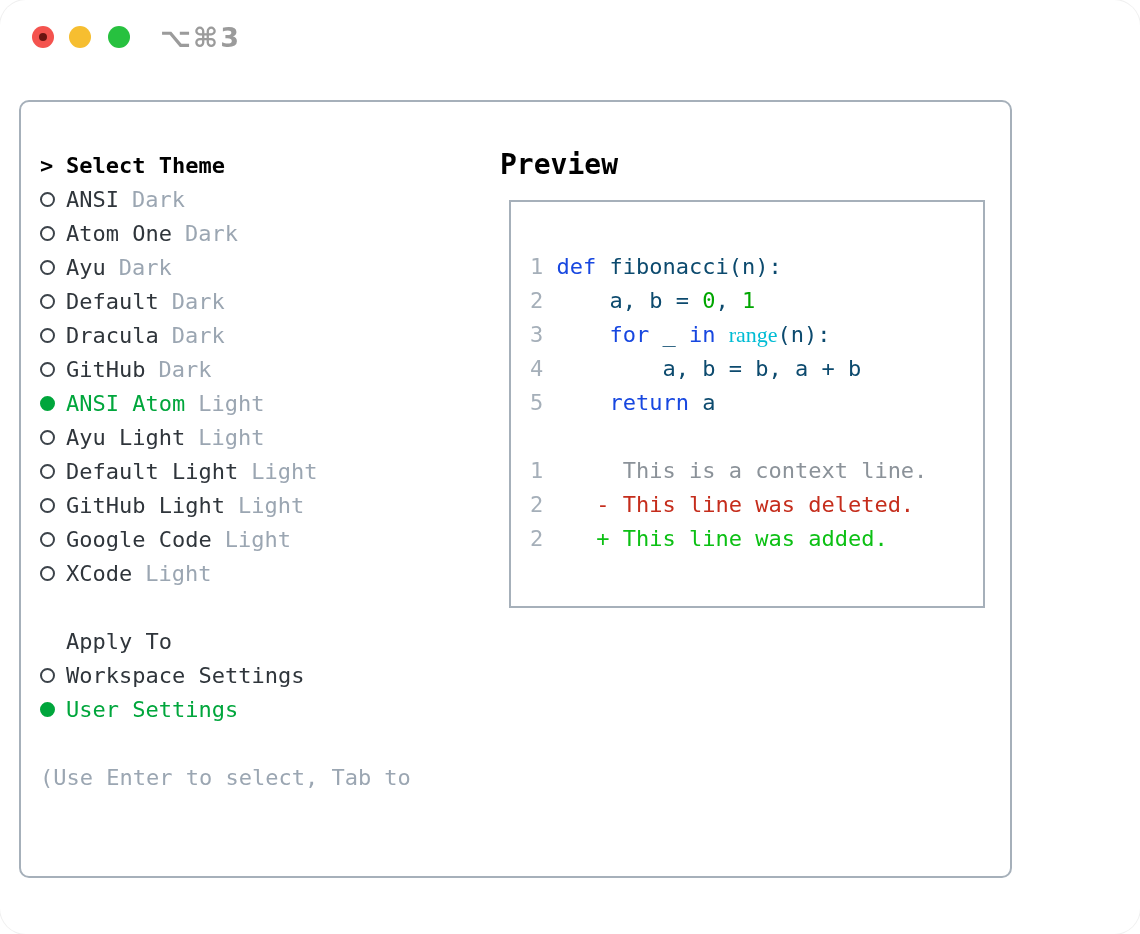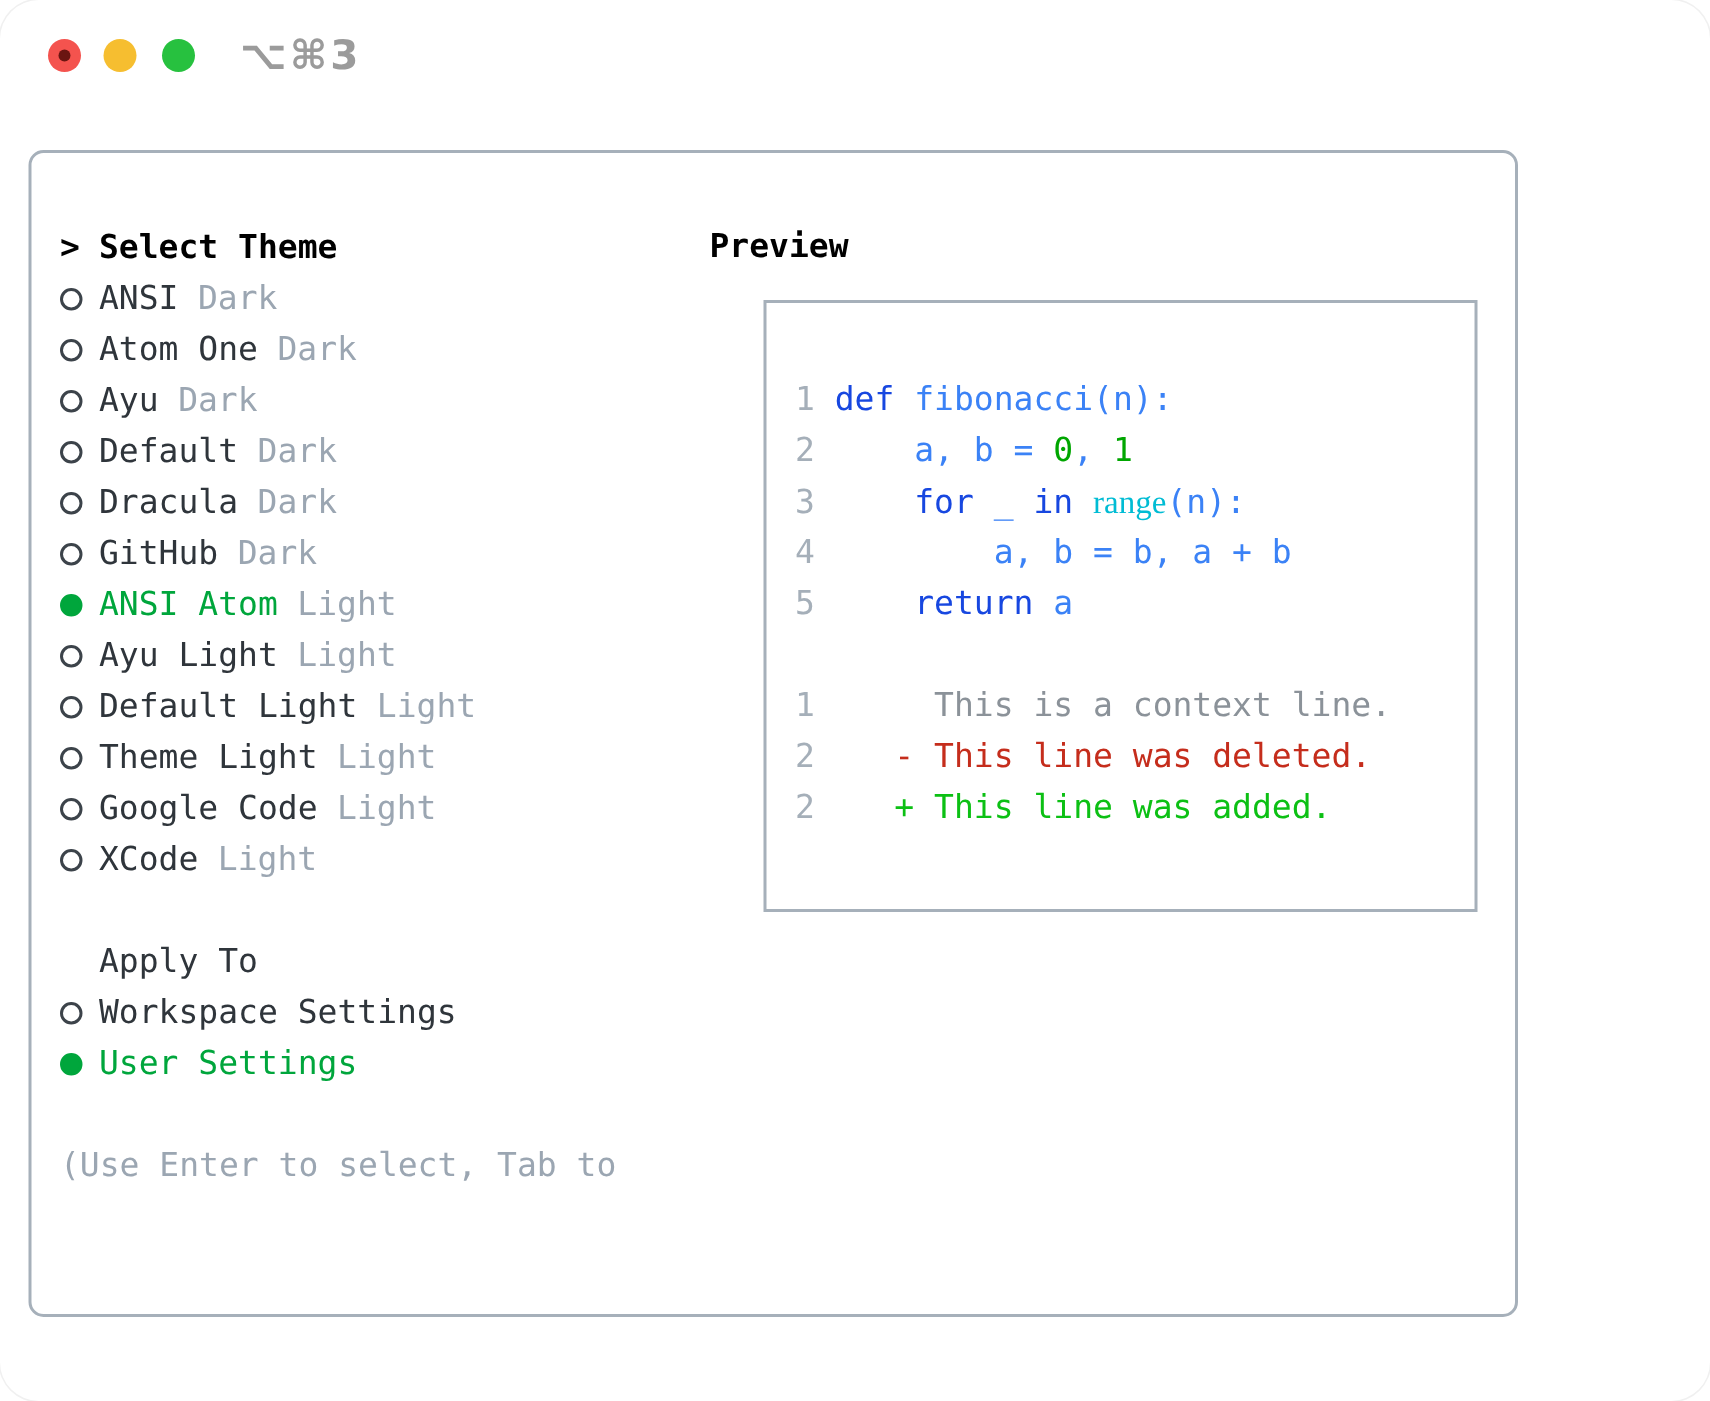--- a/index.html
+++ b/index.html
@@ -30,34 +30,34 @@
   .row{display:flex;align-items:center;height:34px;font-size:22px;white-space:pre;color:var(--text-dark);}
   .icon-cell{width:26px;display:flex;align-items:center;flex:none;}
   .bullet{width:15px;height:15px;border-radius:50%;border:2px solid #3c434a;box-sizing:border-box;}
   .bullet.sel{background:var(--accent-green);border-color:var(--accent-green);}
   .hdr{font-weight:700;color:#000;}
   .name.sel{color:var(--accent-green);}
   .tag{color:var(--tag-gray);margin-left:13px;}
   .help{color:var(--tag-gray);}
   
   .preview-title{
-    position:absolute;left:452px;top:46px;height:34px;line-height:34px;
-    font-size:22px;font-weight:700;color:#000;
+    position:absolute;left:479px;top:46px;height:34px;line-height:34px;
+    font-size:28px;font-weight:700;color:#000;
   }
   .preview-box{
     position:absolute;left:488px;top:98px;width:472px;height:404px;
     border:2px solid var(--border-gray);background:#fff;
   }
   .preview-lines{position:absolute;left:19px;top:48px;}
   .pline{height:34px;line-height:34px;font-size:22px;white-space:pre;}
   .c-lineno{color:var(--lineno-gray);}
   .c-kw{color:var(--kw-blue);}
   .c-fn{color:var(--fn-cyan);font-family:Liberation Serif, serif;}
   .c-num{color:var(--num-green);}
-  .c-plain{color:#3b82f6;}
+  .c-plain{color:#0c4a6e;}
   .c-ctx{color:var(--ctx-gray);}
   .c-del{color:var(--del-red);}
   .c-add{color:var(--add-green);}
 </style>
 </head>
 <body>
 
 <div class="app">
 
   <div>
@@ -74,21 +74,21 @@
         <div class="row"><span class="icon-cell hdr">&gt;</span><span class="name hdr">Select Theme</span></div>
         <div class="row"><span class="icon-cell"><span class="bullet"></span></span><span class="name">ANSI</span><span class="tag">Dark</span></div>
         <div class="row"><span class="icon-cell"><span class="bullet"></span></span><span class="name">Atom One</span><span class="tag">Dark</span></div>
         <div class="row"><span class="icon-cell"><span class="bullet"></span></span><span class="name">Ayu</span><span class="tag">Dark</span></div>
         <div class="row"><span class="icon-cell"><span class="bullet"></span></span><span class="name">Default</span><span class="tag">Dark</span></div>
         <div class="row"><span class="icon-cell"><span class="bullet"></span></span><span class="name">Dracula</span><span class="tag">Dark</span></div>
         <div class="row"><span class="icon-cell"><span class="bullet"></span></span><span class="name">GitHub</span><span class="tag">Dark</span></div>
         <div class="row"><span class="icon-cell"><span class="bullet sel"></span></span><span class="name sel">ANSI Atom</span><span class="tag">Light</span></div>
         <div class="row"><span class="icon-cell"><span class="bullet"></span></span><span class="name">Ayu Light</span><span class="tag">Light</span></div>
         <div class="row"><span class="icon-cell"><span class="bullet"></span></span><span class="name">Default Light</span><span class="tag">Light</span></div>
-        <div class="row"><span class="icon-cell"><span class="bullet"></span></span><span class="name">Theme Light</span><span class="tag">Light</span></div>
+        <div class="row"><span class="icon-cell"><span class="bullet"></span></span><span class="name">GitHub Light</span><span class="tag">Light</span></div>
         <div class="row"><span class="icon-cell"><span class="bullet"></span></span><span class="name">Google Code</span><span class="tag">Light</span></div>
         <div class="row"><span class="icon-cell"><span class="bullet"></span></span><span class="name">XCode</span><span class="tag">Light</span></div>
         <div class="row"></div>
         <div class="row"><span class="icon-cell"></span><span class="name">Apply To</span></div>
         <div class="row"><span class="icon-cell"><span class="bullet"></span></span><span class="name">Workspace Settings</span></div>
         <div class="row"><span class="icon-cell"><span class="bullet sel"></span></span><span class="name sel">User Settings</span></div>
         <div class="row"></div>
         <div class="row help">(Use Enter to select, Tab to</div>
       </div>
 

